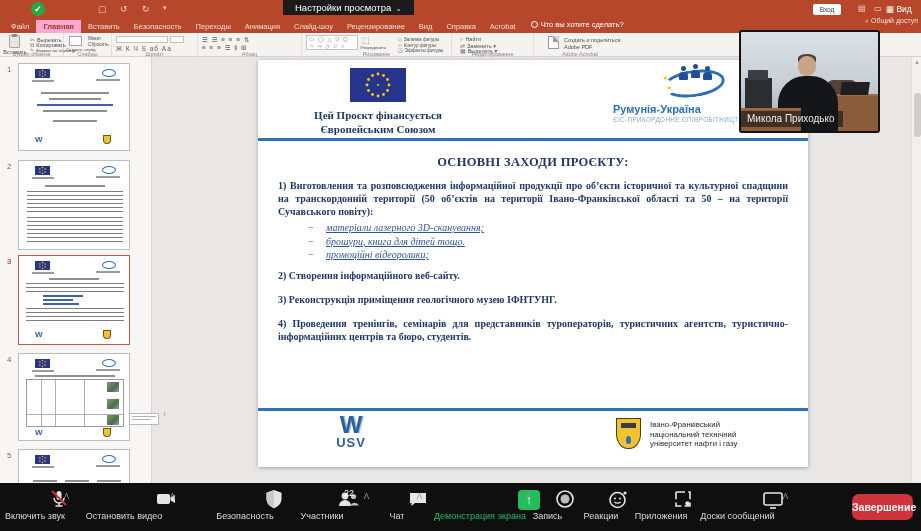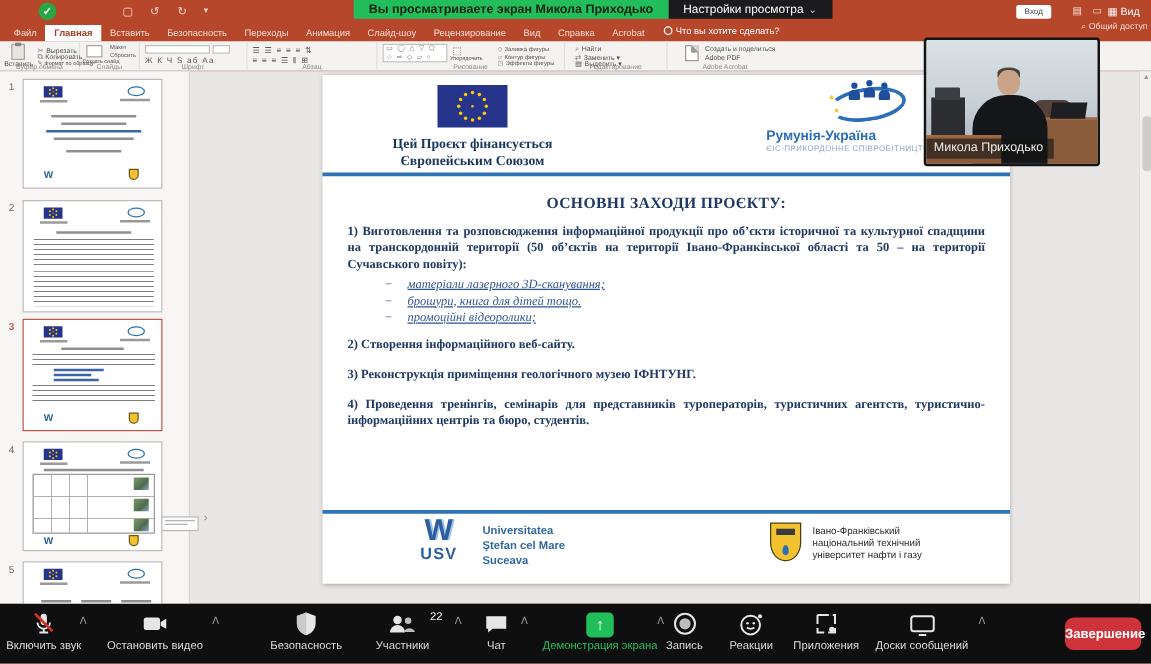--- a/index.html
+++ b/index.html
@@ -13,21 +13,21 @@
   .qat-ico { position:absolute; top:4px; color:rgba(255,235,228,.85); font-size:9px; }
 
   .banner-wrap { position:absolute; left:283px; top:0; height:15px; display:flex; z-index:40;}
   .banner-green { background:#23BE5C; color:#14230f; font-size:10px; font-weight:bold;
                   padding:0 12px; line-height:15px; white-space:nowrap;}
   .banner-settings { background:#1B1B1D; color:#fff; font-size:9.5px; padding:0 12px; line-height:15px; white-space:nowrap; cursor:pointer;}
   .banner-settings .car { font-size:8px; color:#cfcfcf; margin-left:4px;}
 
   .tabs-row { position:absolute; left:4px; top:20px; height:13px; display:flex; align-items:flex-start; z-index:5;}
   .tab { color:#F3DCD4; font-size:7.5px; line-height:13px; padding:0 7px; white-space:nowrap; cursor:pointer;}
-  .tab.active { background:#ffffff; color:#A33E22; font-weight:bold; }
+  .tab.active { background:#f9a8d4; color:#A33E22; font-weight:bold; }
   .tellme { display:flex; align-items:center; color:#fff; font-size:7.5px; margin-left:8px; white-space:nowrap;}
   .bulb { width:7px; height:7px; border-radius:50%; border:1px solid #fff; margin-right:3px; }
 
   .acct-signin { position:absolute; left:813px; top:4px; width:28px; height:11px; background:#fff; border-radius:2px;
                  font-size:6.5px; color:#444; text-align:center; line-height:11px; cursor:pointer; z-index:45;}
   .acct-ico { position:absolute; top:4px; color:rgba(255,235,228,.9); font-size:8px; z-index:45;}
   .acct-view { position:absolute; left:886px; top:4px; color:#fff; font-size:8.5px; z-index:45; cursor:pointer;}
   .acct-share { position:absolute; right:3px; top:17px; color:#F3DCD4; font-size:7px; z-index:45; cursor:pointer;}
 
   .ribbon { position:absolute; left:0; top:33px; width:100%; height:24px; background:#F5F3F2; border-bottom:1px solid #D6D2CF; z-index:4;}
@@ -126,21 +126,21 @@
   .v-laptop { position:absolute; left:100px; top:50px; width:28px; height:13px; background:#1E1F23; transform:skewX(-8deg);}
   .v-chair { position:absolute; left:86px; top:48px; width:30px; height:42px; background:#53423C; border-radius:6px 6px 0 0;}
   .v-body { position:absolute; left:37px; top:44px; width:60px; height:60px; background:#15161A; border-radius:45% 45% 0 0;}
   .v-head { position:absolute; left:57px; top:24px; width:18px; height:20px; background:#C9A488; border-radius:45%;}
   .v-hair { position:absolute; left:57px; top:22px; width:18px; height:8px; background:#4a443e; border-radius:50% 50% 0 0;}
   .v-name { position:absolute; left:0; bottom:4px; background:rgba(20,20,20,.62); color:#ECECEC; font-size:10px; padding:2px 8px 3px 6px;}
 
   
   .ztoolbar { position:absolute; left:0; top:483px; width:921px; height:48px; background:#0F0F0F; z-index:60;}
   .zbtn { position:absolute; top:0; height:48px; text-align:center; cursor:pointer;}
-  .zbtn .ic { position:relative; height:27px; display:flex; align-items:flex-end; justify-content:center; padding-top:6px;}
+  .zbtn .ic { position:relative; height:27px; display:flex; align-items:flex-end; justify-content:flex-end; padding-top:6px;}
   .zbtn .lb { font-size:9px; color:#DCDCDC; white-space:nowrap; margin-top:1px;}
   .zbtn .lb.green { color:#23BE5C; }
   .caret { position:absolute; top:10px; width:7px; height:7px; color:#9a9a9a; font-size:8px; line-height:7px;}
   .badge { position:absolute; font-size:9px; color:#fff; }
   .share-ic { width:22px; height:20px; background:#23BE5C; border-radius:4px; color:#fff; font-weight:bold; font-size:13px; line-height:20px;}
   .end-btn { position:absolute; left:852px; top:11px; width:61px; height:26px; background:#CE333B; border-radius:7px;
              color:#fff; font-size:10.5px; font-weight:bold; line-height:26px; text-align:center; cursor:pointer;}
 </style>
 </head>
 <body>
@@ -149,21 +149,20 @@
 
   <div class="titlebar">
     <div class="shield">✓</div>
     <span class="qat-ico" style="left:98px;">▢</span>
     <span class="qat-ico" style="left:120px;">↺</span>
     <span class="qat-ico" style="left:142px;">↻</span>
     <span class="qat-ico" style="left:163px; font-size:7px;">▾</span>
   </div>
 
   <div class="banner-wrap">
-    <div class="banner-green">Вы просматриваете экран Микола Приходько</div>
     <div class="banner-settings"><span>Настройки просмотра</span><span class="car">⌄</span></div>
   </div>
 
   <div class="tabs-row">
     <span class="tab">Файл</span>
     <span class="tab active">Главная</span>
     <span class="tab">Вставить</span>
     <span class="tab">Безопасность</span>
     <span class="tab">Переходы</span>
     <span class="tab">Анимация</span>
@@ -364,25 +363,20 @@
         <div class="s-par mb12">3) Реконструкція приміщення геологічного музею ІФНТУНГ.</div>
         <div class="s-par">4) Проведення тренінгів, семінарів для представників туроператорів, туристичних агентств, туристично-інформаційних центрів та бюро, студентів.</div>
       </div>
 
       <div class="hline" style="top:348px;"></div>
       <div class="footer-logos">
         <div class="usv-logo">
           <div class="usv-w">W</div>
           <div class="usv-abbr">USV</div>
         </div>
-        <div class="usv-text">
-          <div>Universitatea</div>
-          <div>Ştefan cel Mare</div>
-          <div>Suceava</div>
-        </div>
         <div class="if-shield"></div>
         <div class="if-text">
           <div>Івано-Франківський</div>
           <div>національний технічний</div>
           <div>університет нафти і газу</div>
         </div>
       </div>
     </div>
 
     <div class="scrollbar">

